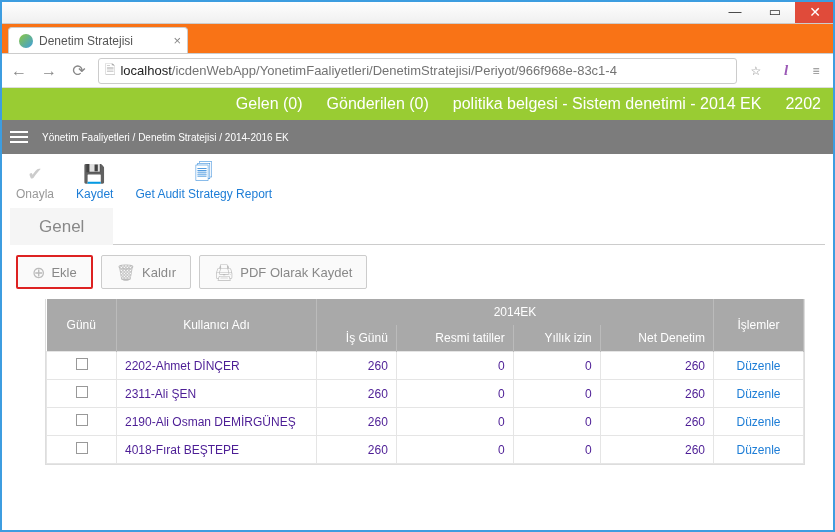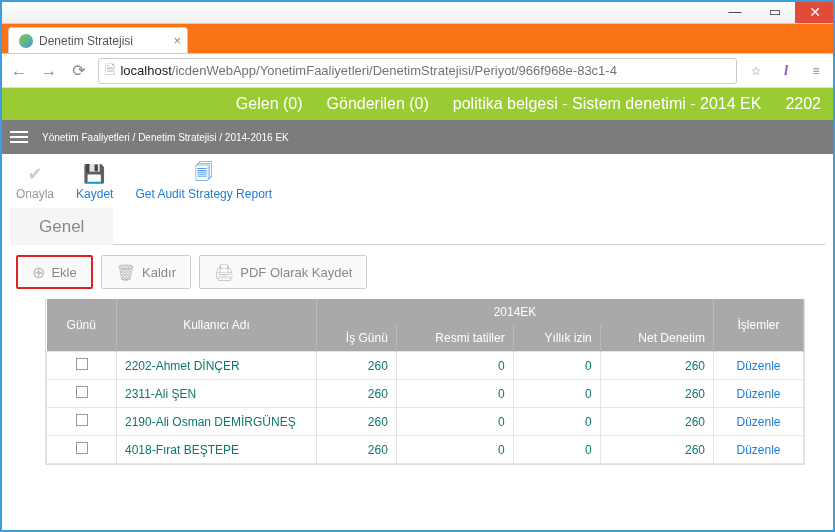--- a/index.html
+++ b/index.html
@@ -51,21 +51,21 @@
   .abtn .aicon { font-size:16px; color:#bbb; }
   .abtn.ekle { border:2px solid #d22; }
 
   
   .tablewrap { margin:0 30px 0 45px; border:1px solid #ddd; border-top:none; }
   table { width:100%; border-collapse:collapse; font-size:12px; }
   thead { background:#a9a9a9; color:#fff; }
   thead th { padding:6px 8px; font-weight:normal; text-align:left; border-right:1px solid #bbb; }
   thead .grp th { text-align:center; }
   thead th.num { text-align:right; }
-  tbody td { padding:6px 8px; border:1px solid #e5e5e5; background:#fff; color:#0f766e; }
+  tbody td { padding:6px 8px; border:1px solid #e5e5e5; background:#fff; color:#4c1d95; }
   tbody td.num { text-align:right; }
   tbody td .cbx { width:12px; height:12px; border:1px solid #999; display:inline-block; }
   .linkcell { color:#1d7dd6; text-align:center; }
   td.center { text-align:center; }
 
   
   .outer { border:2px solid #3d9de0; position:absolute; top:0; left:0; right:0; bottom:0; pointer-events:none; }
 </style>
 </head>
 <body>

